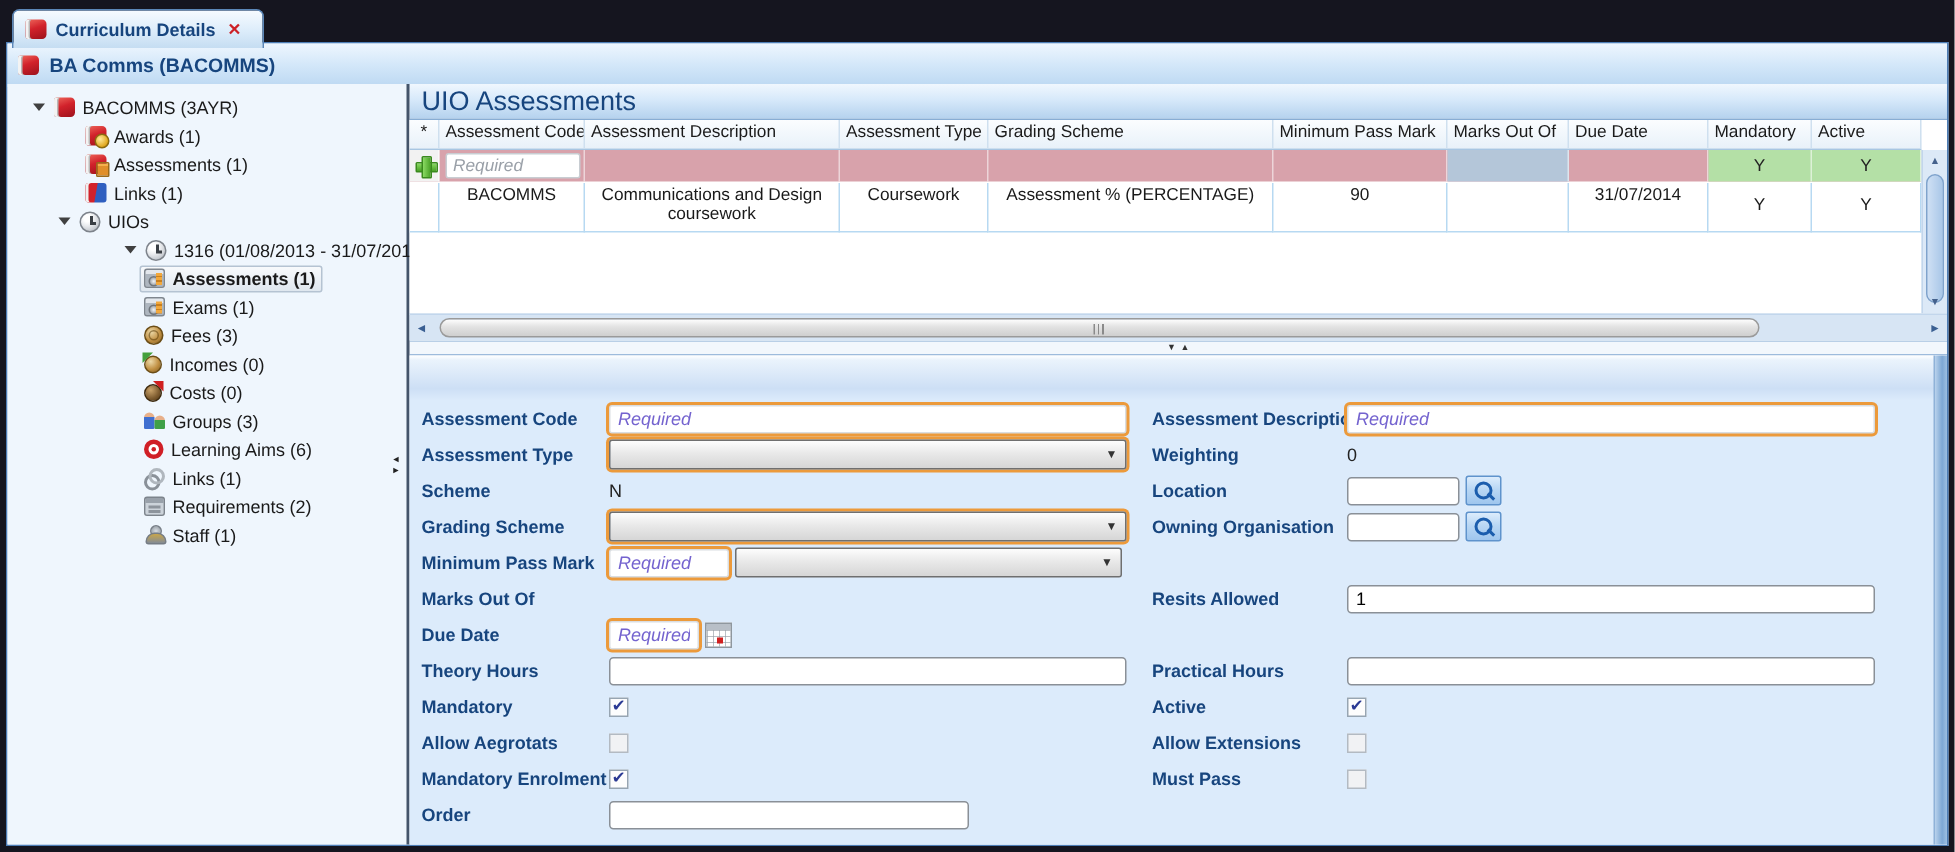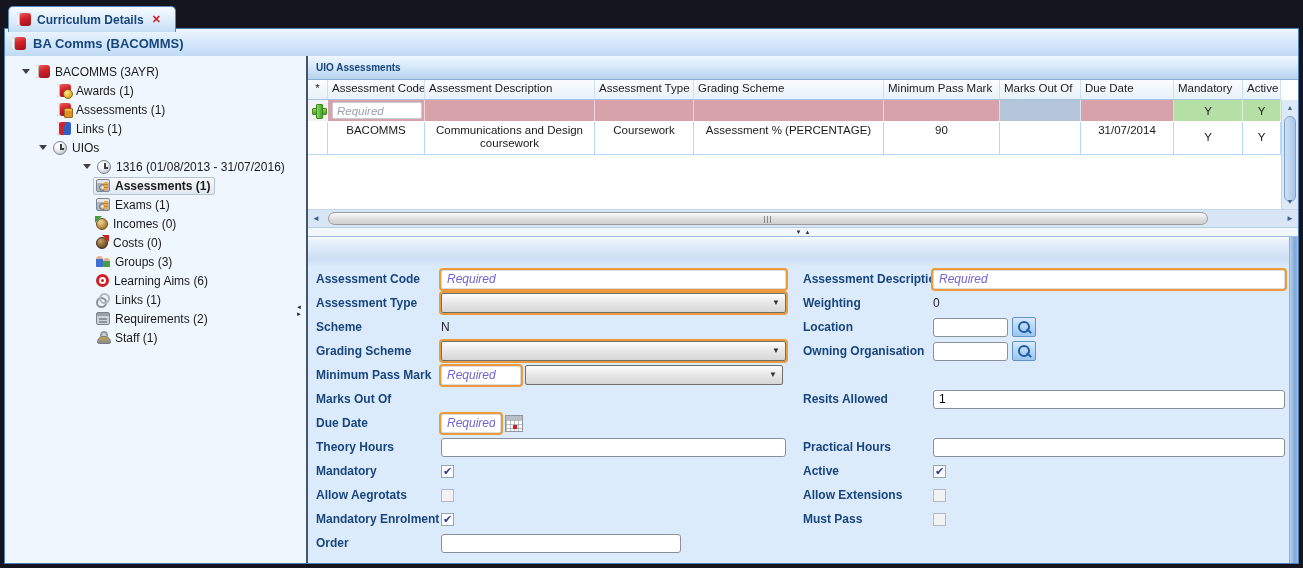--- a/index.html
+++ b/index.html
@@ -18,21 +18,21 @@
 
   .window { position:absolute; left:4px; top:28px; right:4px; bottom:4px;
             border:1px solid #4d7db5; background:#dcebfb; }
   .titlebar { height:30px; background:linear-gradient(180deg,#eef6fe 0%,#d3e7f9 50%,#bcd8f2 100%);
               border-bottom:1px solid #8fb0d4; display:flex; align-items:center; gap:7px; padding:0 7px; }
   .titlebar .t-label { font-weight:bold; color:#17457e; font-size:13px; }
 
   .content { position:absolute; left:0; right:0; top:27px; bottom:0; display:flex; }
 
   
-  .tree-panel { width:303px; background:#eff6fd; border-right:2px solid #44546a; position:relative; padding-top:6px; flex:none; }
+  .tree-panel { width:268px; background:#eff6fd; border-right:2px solid #44546a; position:relative; padding-top:6px; flex:none; }
   .trow { height:19px; display:flex; align-items:center; cursor:default; }
   .trow .tlabel { white-space:nowrap; padding-left:5px; }
   .exp { width:0; height:0; border-left:4px solid transparent; border-right:4px solid transparent;
          border-top:5px solid #404040; margin-right:6px; flex:none; }
   .ico { display:inline-block; width:14px; height:13px; position:relative; flex:none; }
   .lvl0 { padding-left:17px; }
   .lvl1 { padding-left:52px; }
   .lvl1.has-exp { padding-left:34px; }
   .lvl2.has-exp { padding-left:66px;margin-left:12px; }
   .lvl3 { padding-left:91px; }
@@ -88,21 +88,21 @@
   [data-icon="person-icon"]::before { content:""; position:absolute; left:4px; top:0; width:6px; height:6px; border-radius:50%;
     background:radial-gradient(#d8dde2,#8d959d); border:1px solid #777e86; }
   [data-icon="person-icon"]::after { content:""; position:absolute; left:1px; bottom:0; width:12px; height:6px;
     border-radius:6px 6px 2px 2px; background:linear-gradient(180deg,#c9a64a,#848c95); border:1px solid #767d85; }
 
   
   .right-panel { flex:1; display:flex; flex-direction:column; background:#fff; min-width:0; }
 
   .grid-titlebar { height:24px; background:linear-gradient(180deg,#f0f7fe 0%,#d7e9fa 45%,#b5d2ee 100%);
     border-bottom:1px solid #88add4; display:flex; align-items:center; padding:0 8px; }
-  .grid-titlebar span { font-weight:bold; color:#17457e; font-size:10px; }
+  .grid-titlebar span { font-weight:normal; color:#17457e; font-size:18px; }
 
   .grid-body { position:relative; height:129px; background:#fff; overflow:hidden; }
   .grid-table { position:absolute; left:0; top:0; right:17px; }
   .grow { display:flex; }
   .gcell { flex:none; padding:2px 4px; overflow:hidden; white-space:nowrap; font-size:11.5px; }
   .c0{width:20px} .c1{width:97px} .c2{width:170px; white-space:normal; line-height:13px;}
   .c3{width:99px} .c4{width:190px} .c5{width:116px} .c6{width:81px} .c7{width:93px} .c8{width:69px}
   .c9{flex:1 1 auto; min-width:0;}
   .ghead { height:20px; background:linear-gradient(180deg,#fbfdff,#e8f1f9); border-bottom:1px solid #a8c6e2; }
   .ghead .gcell { border-right:1px solid #cfe0ef; color:#1b1b1b; }
@@ -231,20 +231,24 @@
           <span class="sel-wrap">
             <span class="ico" data-icon="assessment-panel-icon"></span>
             <span class="tlabel">Assessments (1)</span>
           </span>
         </div>
         <div class="trow lvl3">
           <span class="ico" data-icon="assessment-panel-icon"></span>
           <span class="tlabel">Exams (1)</span>
         </div>
         <div class="trow lvl3">
+          <span class="ico" data-icon="coin-icon"></span>
+          <span class="tlabel">Fees (3)</span>
+        </div>
+        <div class="trow lvl3">
           <span class="ico" data-icon="income-icon"></span>
           <span class="tlabel">Incomes (0)</span>
         </div>
         <div class="trow lvl3">
           <span class="ico" data-icon="cost-icon"></span>
           <span class="tlabel">Costs (0)</span>
         </div>
         <div class="trow lvl3">
           <span class="ico" data-icon="people-icon"></span>
           <span class="tlabel">Groups (3)</span>

